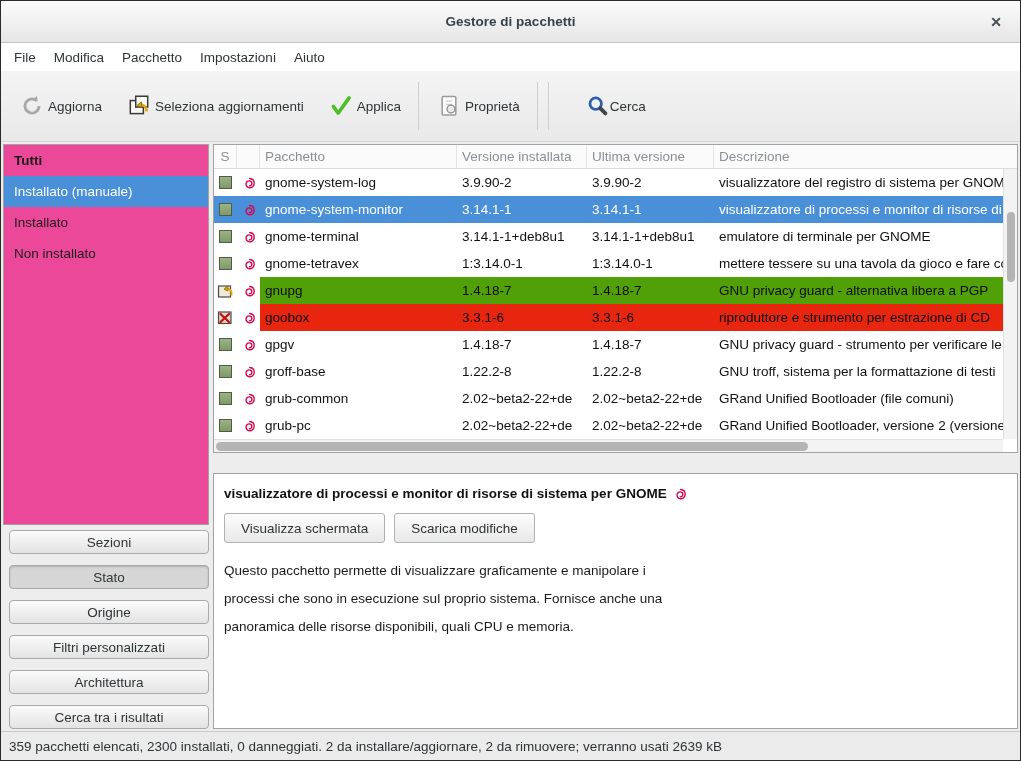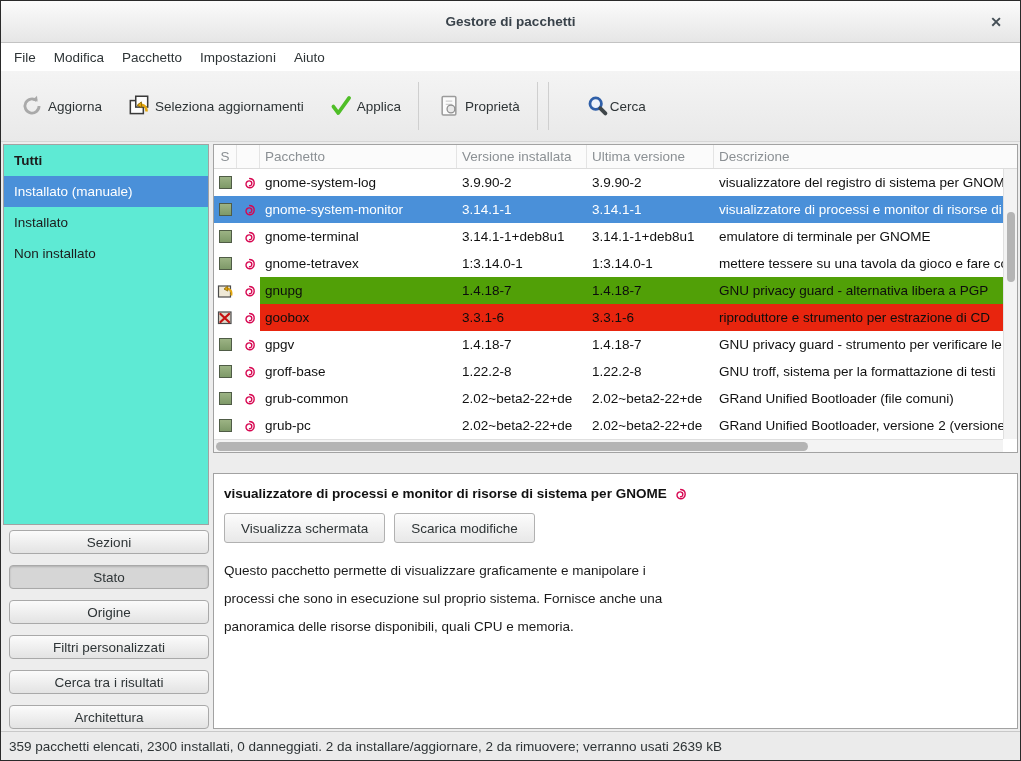--- a/index.html
+++ b/index.html
@@ -20,21 +20,21 @@
   
   .toolbar { height:71px; background:linear-gradient(#f4f4f4,#e9e9e9); border-bottom:1px solid #d6d6d6; display:flex; align-items:center; padding:0 6px; flex:none; }
   .tb-btn { display:flex; align-items:center; justify-content:center; gap:3px; padding:5px 12px; min-width:70px; height:62px; border-radius:3px; }
   .tb-btn .tb-icon { height:28px; display:flex; align-items:center; justify-content:center; }
   .tb-sep { width:1px; height:48px; background:#cfcfcf; margin:0 5px; flex:none; }
   .tb-search { display:flex; flex-direction:row; align-items:center; height:44px; padding:0 14px; margin-left:18px; border-radius:3px; }
 
   
   .main { flex:1; display:flex; padding:2px 2px 2px 2px; gap:4px; min-height:0; }
   .left-panel { width:206px; display:flex; flex-direction:column; flex:none; }
-  .filter-list { background:#5eead4; border:1px solid #a2a2a2; height:381px; overflow:hidden; }
+  .filter-list { background:#ec4899; border:1px solid #a2a2a2; height:381px; overflow:hidden; }
   .filter-item { height:31px; display:flex; align-items:center; padding-left:10px; color:#1c1c1c; }
   .filter-item.bold { font-weight:bold; }
   .filter-item.selected { background:var(--sel); color:#fff; }
   .side-buttons { display:flex; flex-direction:column; gap:11px; padding:0 0 0 6px; }
   .side-btn { height:24px; border:1px solid #a9a9a9; border-radius:4px; background:linear-gradient(#fbfbfb,#e3e3e3); display:flex; align-items:center; justify-content:center; color:#2e3436; }
   .side-btn.active { background:#d6d6d6; box-shadow:inset 0 1px 2px rgba(0,0,0,.18); }
 
   .right-panel { flex:1; display:flex; flex-direction:column; min-width:0; }
 
   
@@ -152,22 +152,22 @@
           <div class="filter-item selected">Installato (manuale)</div>
           <div class="filter-item">Installato</div>
           <div class="filter-item">Non installato</div>
         </div>
       <div style="flex:1"></div>
       <div class="side-buttons" id="side-buttons">
           <div class="side-btn">Sezioni</div>
           <div class="side-btn active">Stato</div>
           <div class="side-btn">Origine</div>
           <div class="side-btn">Filtri personalizzati</div>
+          <div class="side-btn">Architettura</div>
           <div class="side-btn">Cerca tra i risultati</div>
-          <div class="side-btn">Architettura</div>
         </div>
     </div>
 
     <div class="right-panel">
 
       <div class="pkg-table">
         <div class="tbl-header">
           <div class="hcell col-s">S</div>
           <div class="hcell col-i"></div>
           <div class="hcell col-name">Pacchetto</div>

